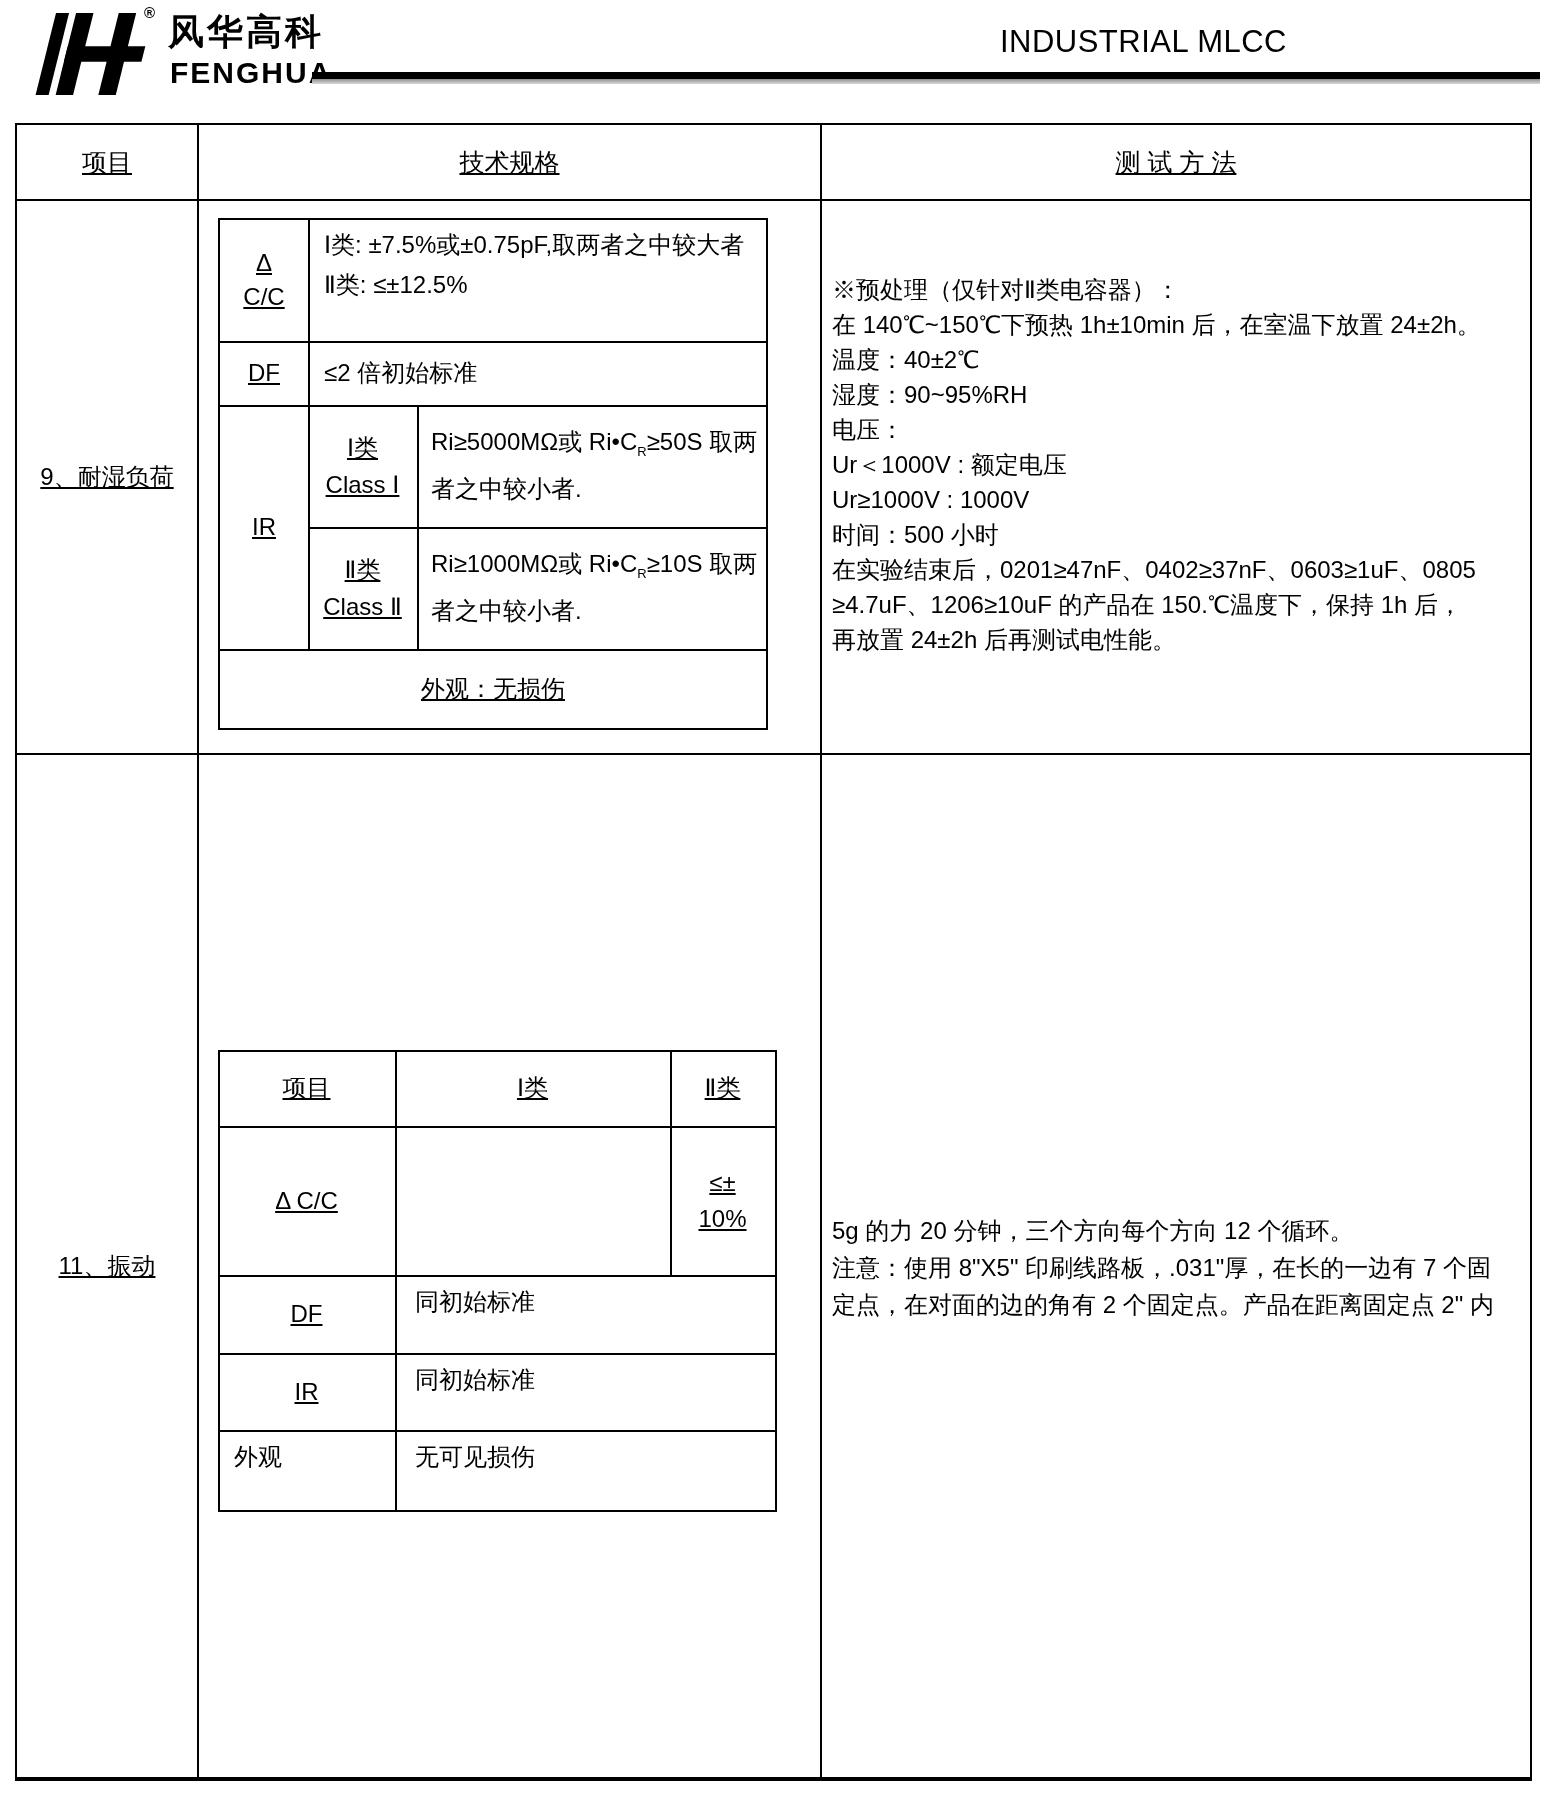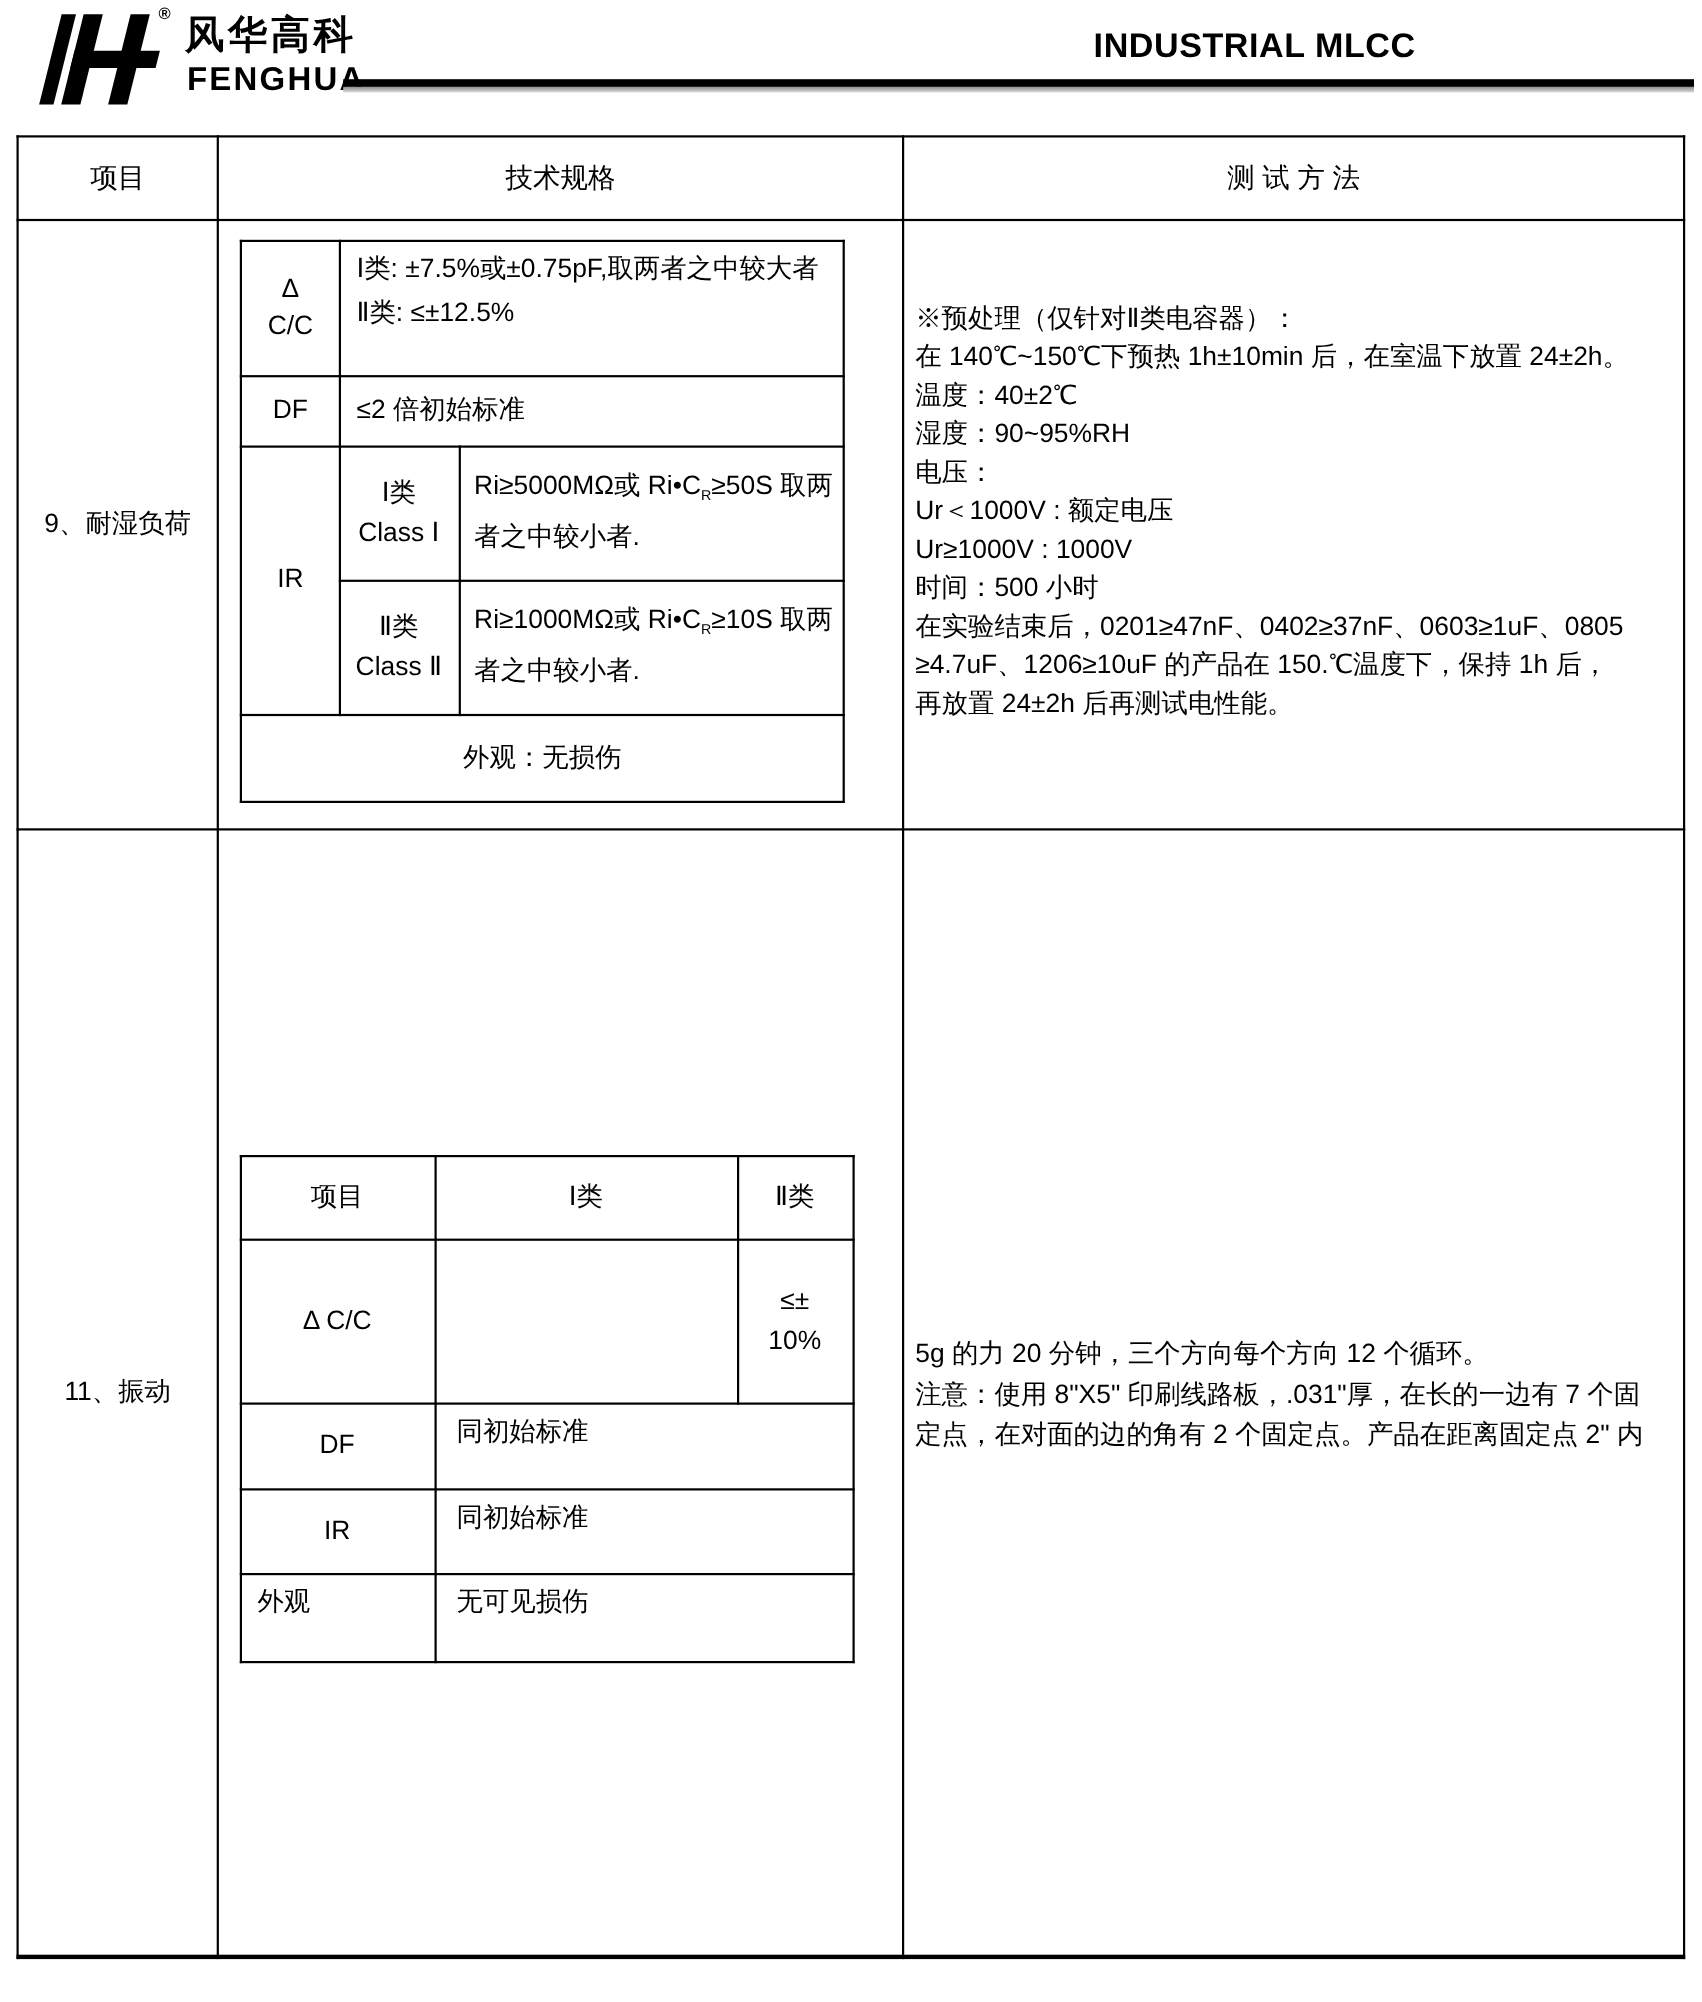--- a/index.html
+++ b/index.html
@@ -4,31 +4,31 @@
 <style>
   html,body{margin:0;padding:0;background:#ffffff;}
   .page{position:relative;width:1547px;height:1820px;background:#fff;overflow:hidden;
         font-family:"Liberation Sans",sans-serif;color:#000;}
   
   .logo-svg{position:absolute;left:34px;top:8px;}
   .reg-mark{position:absolute;left:144px;top:4px;font-size:15px;font-weight:bold;}
   .brand-cn{position:absolute;left:168px;top:8px;font-size:36px;font-weight:bold;letter-spacing:3px;}
   .brand-en{position:absolute;left:170px;top:56px;font-size:30px;font-weight:bold;letter-spacing:2px;}
   .doc-title{position:absolute;left:822px;top:24px;width:465px;text-align:right;
-             font-size:31px;font-weight:bold;letter-spacing:.5px;}
+             font-size:31px;font-weight:normal;letter-spacing:.5px;}
   .rule-black{position:absolute;left:312px;top:72px;width:1228px;height:7px;background:#000;}
   .rule-gray{position:absolute;left:312px;top:79px;width:1228px;height:5px;
              background:linear-gradient(to bottom,#8f8f8f,#d9d9d9);}
   
   .vl,.hl{position:absolute;background:#000;}
   .vl{width:2px;}
   .hl{height:2px;}
   
   .c{position:absolute;display:flex;box-sizing:border-box;font-size:24px;line-height:34px;}
-  .cc{align-items:center;justify-content:center;text-align:center;}
+  .cc{align-items:center;justify-content:center;text-align:center;text-decoration:underline;}
   .col{flex-direction:column;}
   .hdr{font-size:25px;}
   sub{font-size:13px;}
   .mline{white-space:nowrap;}
 </style>
 </head>
 <body>
 
 <div class="page">
 

